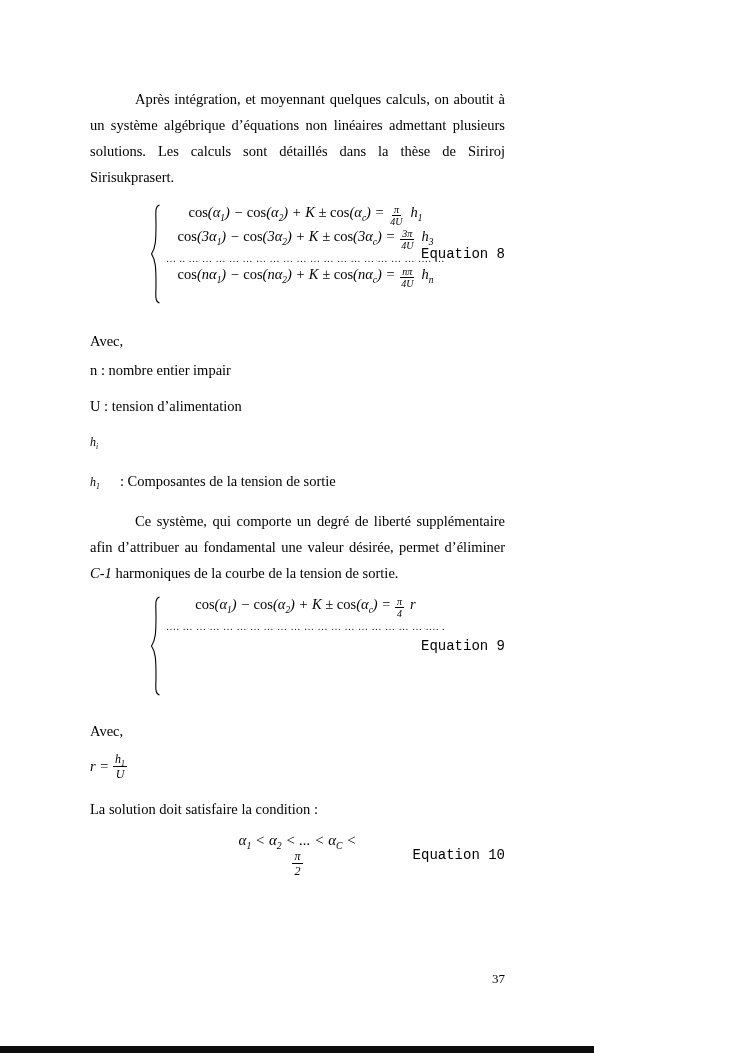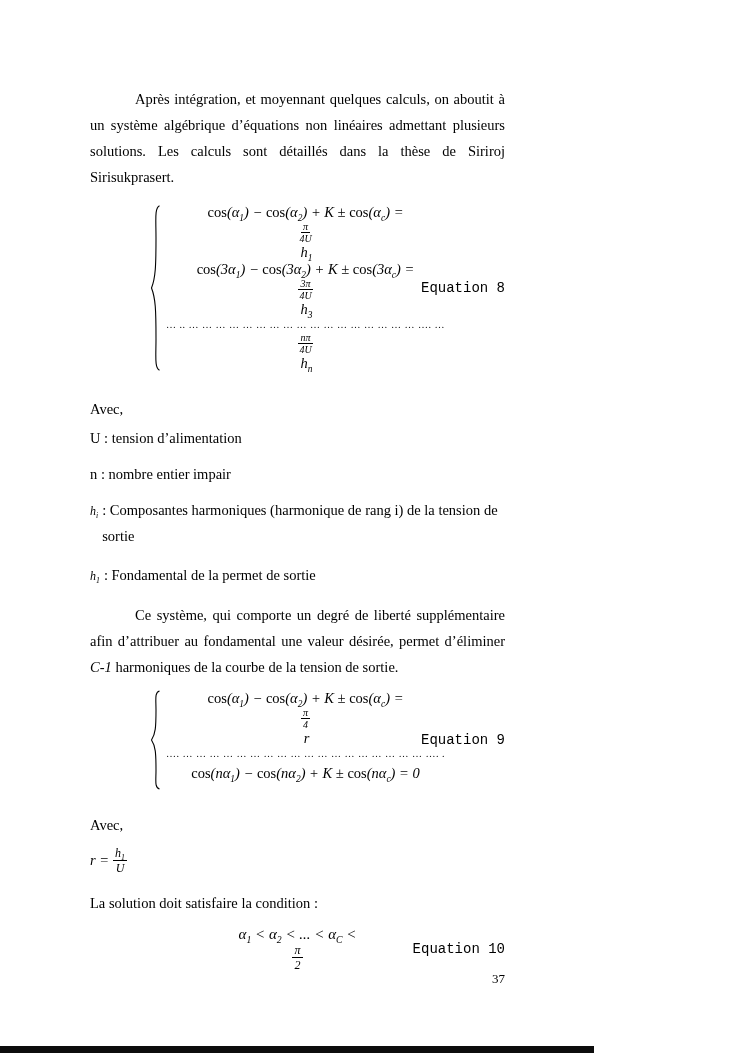--- a/index.html
+++ b/index.html
@@ -19,33 +19,33 @@
 
   .mb14 { margin-bottom:14px; }
   .mb12 { margin-bottom:12px; }
   .mb10 { margin-bottom:10px; }
   .mb4  { margin-bottom:4px; }
   .mb3  { margin-bottom:3px; }
   .mb22 { margin-bottom:22px; }
   .mb24 { margin-bottom:24px; }
 
   .def { margin-bottom:10px; }
-  .def-term-line { margin-bottom:13px; display:flex; align-items:baseline; }
+  .def-term-line { margin-bottom:13px; display:flex; align-items:baseline;gap:16px; }
   .term { font-size:12px; margin-right:4px; font-style:italic; }
 
   
   .eq-row { position:relative; display:flex; justify-content:center; }
   .eq-label { position:absolute; right:0; top:50%; transform:translateY(-50%); font-size:14px;font-family:Liberation Mono, monospace; }
 
   .eq-system { display:flex; align-items:stretch; }
   .brace { width:10px; margin-right:6px; display:flex; }
   .brace svg { width:10px; height:100%; }
 
   .eq-lines { display:flex; flex-direction:column; }
-  .eq-line { display:flex; align-items:center; justify-content:center; font-size:14.5px; min-height:24px;flex-direction:column; }
+  .eq-line { display:flex; justify-content:center; font-size:14.5px; min-height:24px; }
   .eq-dots { font-size:10px; line-height:14px; min-height:14px; letter-spacing:0.5px; font-style:normal; justify-content:center; }
 
   .m { font-style:italic; }
   .m .rm { font-style:normal; }
   sub { font-size:0.65em; line-height:0; }
 
   .frac { display:inline-flex; flex-direction:column; align-items:center; margin:0 4px; vertical-align:middle; }
   .fnum, .fden { font-size:10px; line-height:11px; padding:0 2px; text-align:center; }
   .fnum { border-bottom:1px solid #000; }
   .tail { margin-left:2px; }
@@ -87,42 +87,42 @@
             <div class="eq-line">
               <span class="m"><span class="rm">cos</span>(3α<sub>1</sub>) − <span class="rm">cos</span>(3α<sub>2</sub>) + K ± <span class="rm">cos</span>(3α<sub>c</sub>) =</span>
               <span class="frac">
                 <span class="fnum m">3π</span>
                 <span class="fden m">4U</span>
               </span>
               <span class="m tail">h<sub>3</sub></span>
             </div>
             <div class="eq-line eq-dots">… .. … … … … … … … … … … … … … … … … … …. …</div>
             <div class="eq-line">
+              <span class="m"><span class="rm">cos</span>(nα<sub>1</sub>) − <span class="rm">cos</span>(nα<sub>2</sub>) + K ± <span class="rm">cos</span>(nα<sub>c</sub>) =</span>
               <span class="frac">
                 <span class="fnum m">nπ</span>
                 <span class="fden m">4U</span>
               </span>
               <span class="m tail">h<sub>n</sub></span>
             </div>
           </div>
       </div>
       <span class="eq-label">Equation 8</span>
     </div>
 
     <p class="body-text mb3">Avec,</p>
+    <p class="body-text def">n : nombre entier impair</p>
     <p class="body-text def">U : tension d’alimentation</p>
-    <p class="body-text def">n : nombre entier impair</p>
 
     <p class="body-text def-term-line">
       <span class="term">h<sub>i</sub></span>
-      <span>: Composantes harmoniques (harmonique de rang i) de la tension de sortie</span>
     </p>
     <p class="body-text def-term-line">
       <span class="term">h<sub>1</sub></span>
-      <span> : Fondamental de la permet de sortie</span>
+      <span> : Composantes de la tension de sortie</span>
     </p>
 
     <p class="body-text justify indent mb10"><span>Ce système, qui comporte un degré de liberté supplémentaire afin d’attribuer au fondamental une valeur désirée, permet d’éliminer </span><i>C-1</i><span> harmoniques de la courbe de la tension de sortie.</span></p>
 
 
     <div class="eq-row mb22">
       <div class="eq-system">
         <span class="brace">
           <svg viewBox="0 0 10 100" preserveAspectRatio="none">
             <path d="M9.5 1 C4.5 2.5 6 9 6 20 C6 37 5.5 44 1.5 50 C5.5 56 6 63 6 80 C6 91 4.5 97.5 9.5 99" fill="none" stroke="#000" stroke-width="1.1" vector-effect="non-scaling-stroke"></path>
@@ -131,23 +131,20 @@
         <div class="eq-lines">
             <div class="eq-line">
               <span class="m"><span class="rm">cos</span>(α<sub>1</sub>) − <span class="rm">cos</span>(α<sub>2</sub>) + K ± <span class="rm">cos</span>(α<sub>c</sub>) =</span>
               <span class="frac">
                 <span class="fnum m">π</span>
                 <span class="fden m">4</span>
               </span>
               <span class="m tail">r</span>
             </div>
             <div class="eq-line eq-dots">…. … … … … … … … … … … … … … … … … … … …. .</div>
-            <div class="eq-line">
-              <span class="m"><span class="rm">cos</span>(nα<sub>1</sub>) − <span class="rm">cos</span>(nα<sub>2</sub>) + K ± <span class="rm">cos</span>(nα<sub>c</sub>) = 0</span>
-            </div>
           </div>
       </div>
       <span class="eq-label">Equation 9</span>
     </div>
 
     <p class="body-text mb4">Avec,</p>
 
     <div class="mod-line">
       <span class="m">r =</span>
       <span class="frac">

